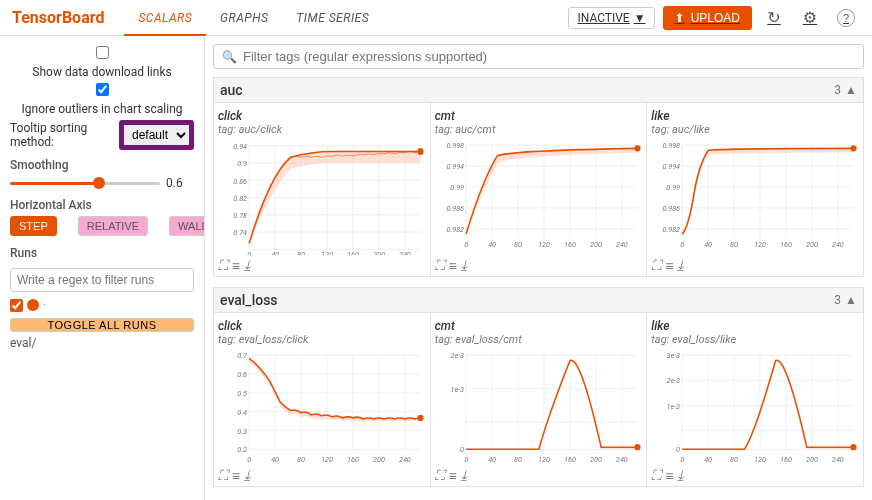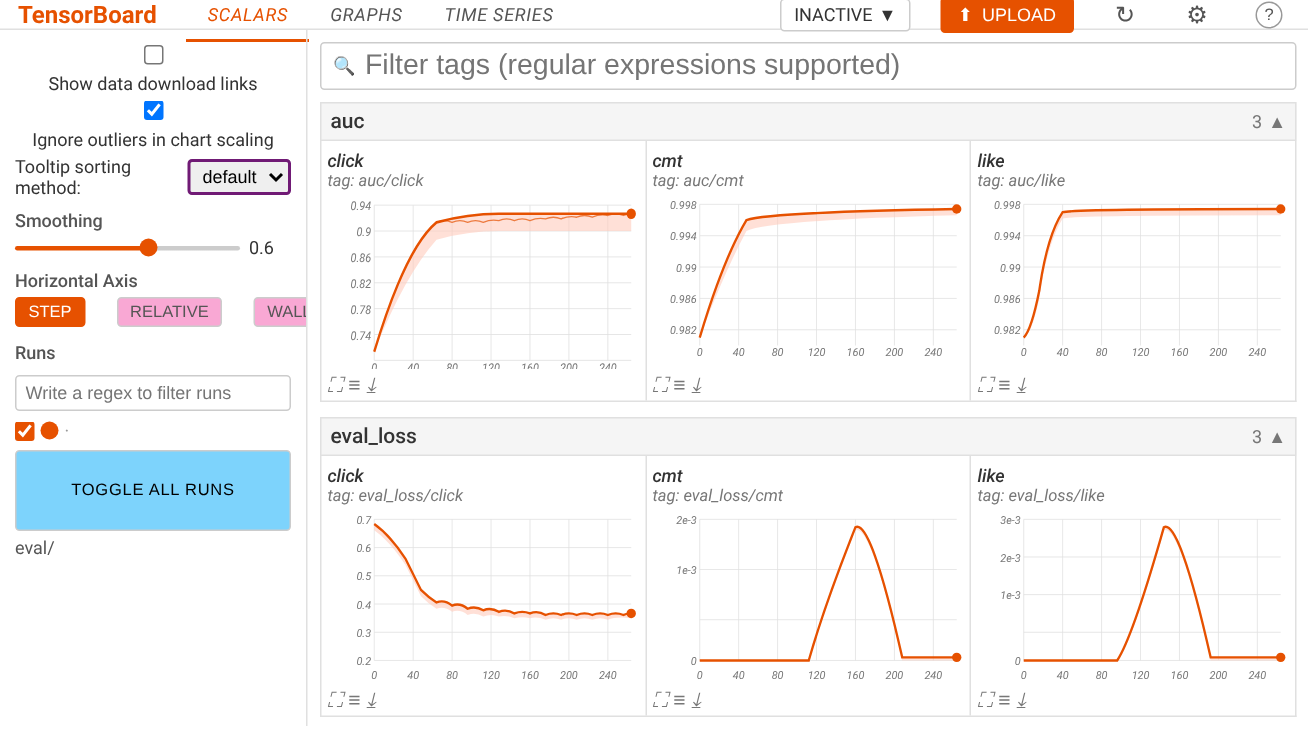--- a/index.html
+++ b/index.html
@@ -1,24 +1,24 @@
 <!DOCTYPE html>
 <html><head>
   <meta charset="utf-8">
   <style>
     * { box-sizing: border-box; margin: 0; padding: 0; }
     body { font-family: Roboto, Arial, sans-serif; font-size: 12px; background: #fff; color: #333; width: 872px; height: 500px; overflow: hidden; }
 
     
-    .header { display: flex; align-items: center; background: #fff; border-bottom: 1px solid #e0e0e0; padding: 0 12px; height: 20px; }
+    .header { display: flex; align-items: center; background: #fff; border-bottom: 1px solid #e0e0e0; padding: 0 12px; height: 36px; }
     .logo { color: #e65100; font-weight: bold; font-size: 16px; margin-right: 20px; }
     .nav-tabs { display: flex; gap: 0; font-style: italic; }
     .nav-tab { padding: 0 14px; height: 36px; line-height: 36px; font-size: 12px; color: #555; cursor: pointer; text-transform: uppercase; letter-spacing: 0.5px; }
     .nav-tab.active { color: #e65100; border-bottom: 2px solid #e65100; }
-    .header-right { margin-left: auto; display: flex; align-items: center; gap: 20px; }
+    .header-right { margin-left: auto; display: flex; align-items: center; gap: 8px; text-decoration: underline; }
     .inactive-btn { display: flex; align-items: center; gap: 4px; border: 1px solid #ccc; border-radius: 3px; padding: 3px 8px; font-size: 12px; cursor: pointer; background: #fff; }
     .upload-btn { display: flex; align-items: center; gap: 6px; background: #e65100; color: #fff; border: none; border-radius: 3px; padding: 5px 12px; font-size: 12px; cursor: pointer; font-weight: 500; }
     .icon-btn { width: 28px; height: 28px; border: none; background: none; cursor: pointer; display: flex; align-items: center; justify-content: center; color: #555; font-size: 16px; }
 
     
     .body { display: flex; height: calc(500px - 36px); }
 
     
     .sidebar { width: 205px; min-width: 205px; border-right: 1px solid #e0e0e0; padding: 10px; overflow-y: auto; }
     .checkbox-row { display: flex; align-items: center; gap: 6px; margin-bottom: 4px; font-size: 12px; flex-direction: column; }
@@ -29,50 +29,50 @@
     .smoothing-slider::-webkit-slider-thumb { -webkit-appearance: none; width: 12px; height: 12px; border-radius: 50%; background: #e65100; cursor: pointer; }
     .smoothing-value { font-size: 12px; color: #333; width: 28px; }
     .axis-section { margin-top: 8px; }
     .axis-buttons { display: flex; gap: 21px; margin-top: 4px; }
     .axis-btn { padding: 3px 8px; font-size: 11px; border: 1px solid #ccc; border-radius: 3px; cursor: pointer; background: #f9a8d4; color: #555; text-transform: uppercase; }
     .axis-btn.active { background: #e65100; color: #fff; border-color: #e65100; }
     .runs-section { margin-top: 10px; }
     .runs-input { width: 100%; border: 1px solid #ccc; border-radius: 3px; padding: 4px 6px; font-size: 12px; margin-top: 4px; }
     .run-item { display: flex; align-items: center; gap: 4px; margin-top: 6px; }
     .run-color { width: 12px; height: 12px; border-radius: 50%; }
-    .toggle-btn { width: 100%; border: 1px solid #ccc; background: #7dd3fc; padding: 20px; font-size: 11px; cursor: pointer; border-radius: 3px; margin-top: 6px; text-transform: uppercase; letter-spacing: 0.5px; }
+    .toggle-btn { width: 100%; border: 1px solid #ccc; background: #fdba74; padding: 0; font-size: 11px; cursor: pointer; border-radius: 3px; margin-top: 6px; text-transform: uppercase; letter-spacing: 0.5px; }
     .run-name { font-size: 12px; color: #555; }
 
     
     .main { flex: 1; overflow-y: auto; padding: 8px; }
 
     
     .search-bar { display: flex; align-items: center; border: 1px solid #ccc; border-radius: 3px; padding: 4px 8px; margin-bottom: 8px; gap: 6px; }
-    .search-bar input { border: none; outline: none; font-size: 19px; flex: 1; color: #3b82f6; }
+    .search-bar input { border: none; outline: none; font-size: 13px; flex: 1; color: #3b82f6; }
 
     
     .section { margin-bottom: 10px; }
     .section-header { display: flex; align-items: center; justify-content: space-between; padding: 4px 6px; background: #f5f5f5; border: 1px solid #e0e0e0; }
     .section-name { font-size: 14px; font-weight: 500; color: #333; }
     .section-count { font-size: 12px; color: #777; display: flex; align-items: center; gap: 4px; }
 
     
     .charts-grid { display: flex; gap: 0; border: 1px solid #e0e0e0; border-top: none; font-style: italic; }
     .chart-container { flex: 1; border-right: 1px solid #e0e0e0; padding: 6px 4px 2px; }
     .chart-container:last-child { border-right: none; }
     .chart-title { font-size: 12px; color: #333; font-weight: 500; }
     .chart-tag { font-size: 11px; color: #777; }
     .chart-area { position: relative; width: 100%; height: 115px; margin: 4px 0 2px; }
     .chart-svg { width: 100%; height: 100%; }
     .chart-footer { display: flex; gap: 4px; align-items: center; }
     .chart-icon { font-size: 14px; color: #777; cursor: pointer; }
 
     
     .tooltip-row { display: flex; align-items: center; gap: 6px; margin-bottom: 6px; font-size: 12px; }
-    .tooltip-select { border: 2px solid #701a75; border-radius: 3px; padding: 2px 4px; font-size: 12px; }
+    .tooltip-select { border: 5px solid #701a75; border-radius: 3px; padding: 2px 4px; font-size: 12px; }
   </style>
 </head>
 <body>
 
 <div class="header">
   <span class="logo">TensorBoard</span>
   <nav class="nav-tabs">
     <div class="nav-tab active">SCALARS</div>
     <div class="nav-tab">GRAPHS</div>
     <div class="nav-tab">TIME SERIES</div>

